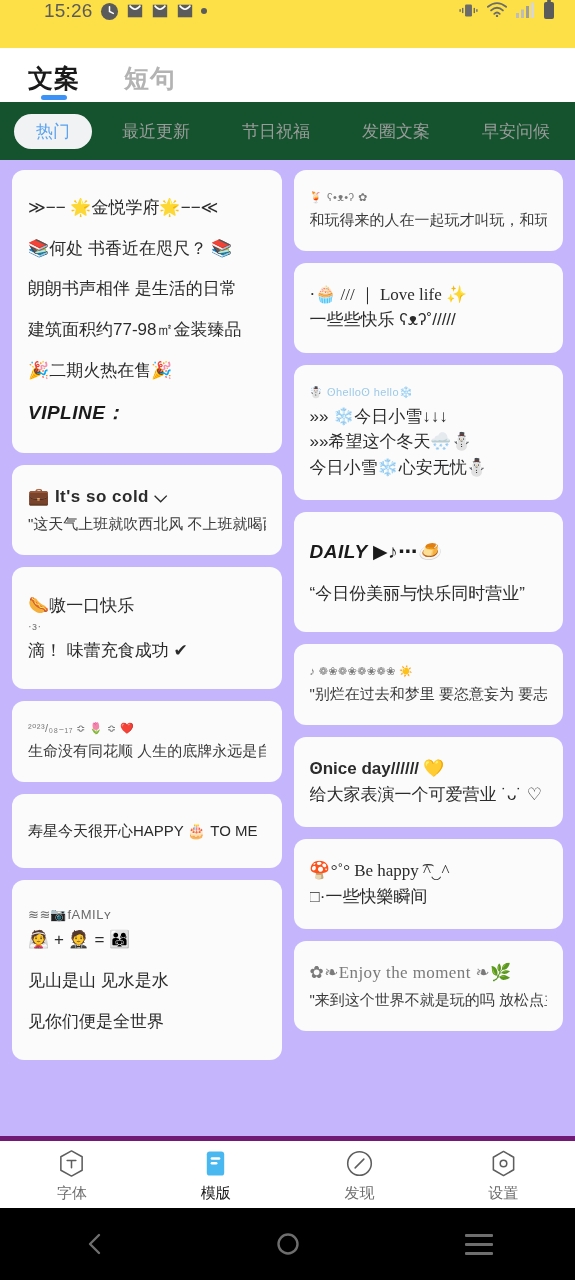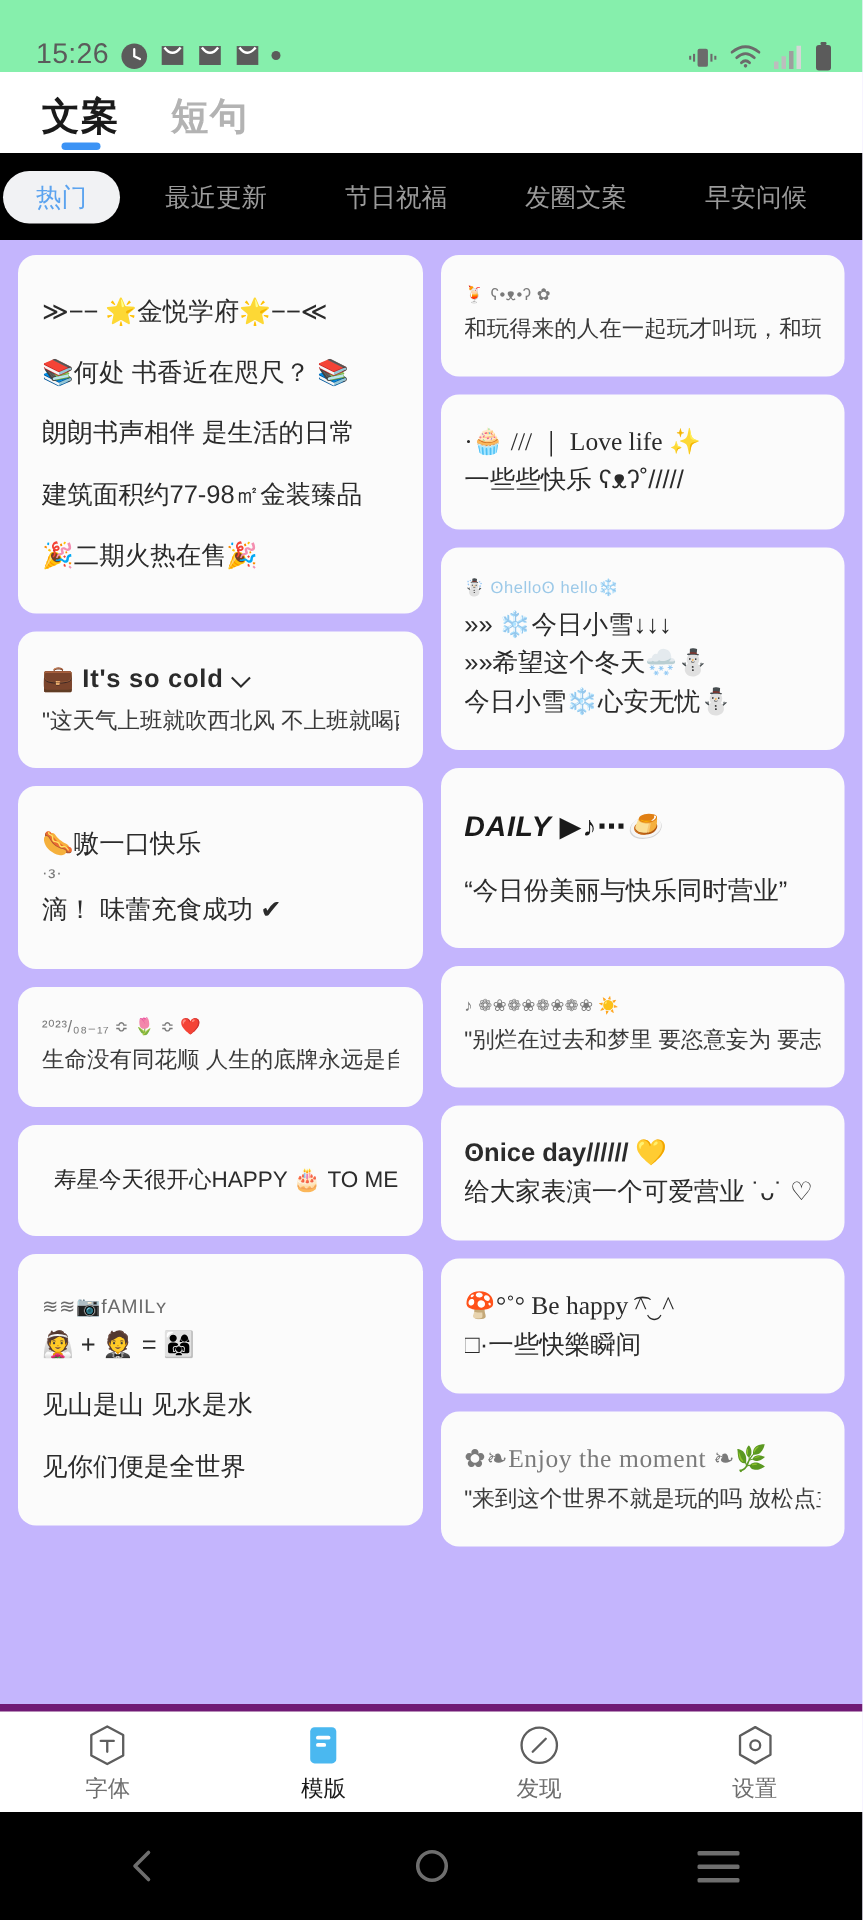--- a/index.html
+++ b/index.html
@@ -17,23 +17,23 @@
     background: #ffffff;
     display: flex;
     flex-direction: column;
   }
 
   
   .statusbar {
     height: 48px;
     flex: 0 0 48px;
     display: flex;
-    align-items: flex-end;
-    padding: 0 20px 0 24px;
-    background: #86efac;
+    align-items: flex-start;
+    padding: 0 20px 0 44px;
+    background: #fde047;
   }
   .sb-left { display: flex; align-items: center; gap: 7px; }
   .sb-time {
     font-size: 19px;
     color: #5b5b5b;
     letter-spacing: 0.2px;
     font-family: "Liberation Sans", sans-serif;
   }
   .sb-right { margin-left: auto; display: flex; align-items: center; gap: 9px; }
   .sb-ico { display: block; }
@@ -42,21 +42,21 @@
     background: #5b5b5b; display: inline-block;
   }
 
   
   .maintabs {
     flex: 0 0 54px;
     display: flex;
     align-items: flex-end;
     padding: 0 28px;
     background: #ffffff;
-    gap: 34px;
+    gap: 44px;
   }
   .maintab {
     position: relative;
     padding-bottom: 11px;
     font-size: 25px;
     color: #b3b3b3;
     font-weight: 700;
     letter-spacing: 1px;
     line-height: 1;
   }
@@ -72,22 +72,22 @@
     border-radius: 3px;
     background: #3c93f5;
   }
 
   
   .cats {
     flex: 0 0 58px;
     display: flex;
     align-items: center;
     gap: 8px;
-    padding: 0 2px;
-    background: #000000;
+    padding: 0 14px;
+    background: #14532d;
     overflow: hidden;
     white-space: nowrap;
   }
   .cat {
     flex: 0 0 auto;
     padding: 9px 22px;
     font-size: 17px;
     color: #9b9b9b;
     border-radius: 20px;
     line-height: 1;
@@ -132,21 +132,21 @@
     margin-bottom: 4px;
     letter-spacing: 0.5px;
   }
   .line.deco-sm {
     font-size: 11px;
     color: #7a7a7a;
     margin-bottom: 3px;
     letter-spacing: 0.4px;
   }
   .line.deco-blue { color: #9cc9e8; }
-  .line.sm { font-size: 15px; text-align: right; }
+  .line.sm { font-size: 15px; }
   .line.italic-bold {
     font-style: italic;
     font-weight: 700;
     font-size: 19px;
     color: #1a1a1a;
     letter-spacing: 0.5px;
   }
   .line.bold-head {
     font-weight: 700;
     font-size: 17px;
@@ -262,20 +262,21 @@
   <div class="content">
 
     <div class="col">
 
       <div class="card pad-lg">
         <div class="line loose">≫−− 🌟金悦学府🌟−−≪</div>
         <div class="line loose">📚何处 书香近在咫尺？ 📚</div>
         <div class="line loose">朗朗书声相伴 是生活的日常</div>
         <div class="line loose">建筑面积约77-98㎡金装臻品</div>
         <div class="line loose">🎉二期火热在售🎉</div>
+        <div class="line italic-bold">VIPLINE：</div>
       </div>
 
       <div class="card">
         <div class="line deco bold-head">💼 It's so cold ⌵</div>
         <div class="line small-txt">"这天气上班就吹西北风 不上班就喝西</div>
       </div>
 
       <div class="card pad-lg">
         <div class="line tight">🌭嗷一口快乐</div>
         <div class="line deco-sm">·з·</div>

